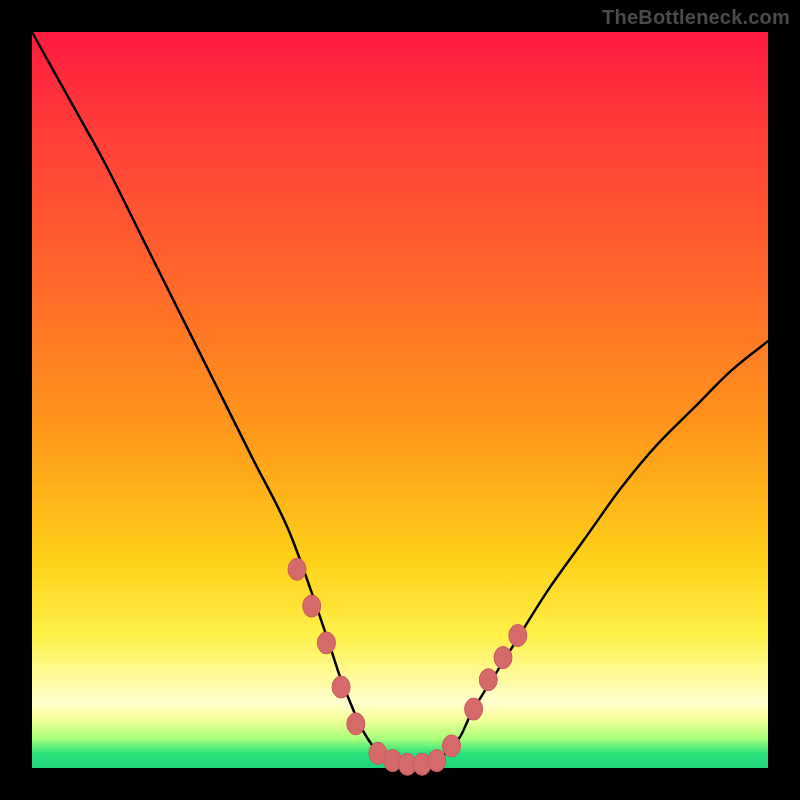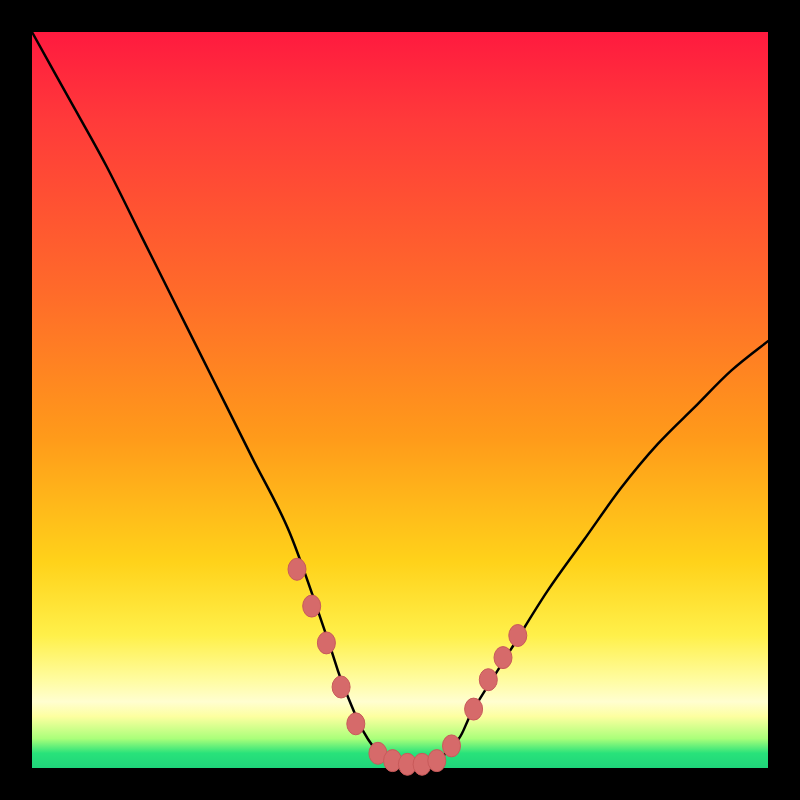--- a/index.html
+++ b/index.html
@@ -58,20 +58,21 @@
     left: 0;
     width: 736px;
     height: 736px;
     overflow: visible;
   }
 </style>
 </head>
 <body>
 
 <div class="frame">
+  <div class="watermark">TheBottleneck.com</div>
 
   <div class="plot-area">
     <svg class="curve" viewBox="0 0 736 736">
       <path id="curve-path" fill="none" stroke="#000" stroke-width="2.5" stroke-linecap="round" stroke-linejoin="round" d="M 0.0 0.0 C 6.1 11.0, 24.5 44.2, 36.8 66.2 C 49.1 88.3, 61.3 109.2, 73.6 132.5 C 85.9 155.8, 98.1 181.5, 110.4 206.1 C 122.7 230.6, 134.9 255.1, 147.2 279.7 C 159.5 304.2, 171.7 328.7, 184.0 353.3 C 196.3 377.8, 208.5 402.3, 220.8 426.9 C 233.1 451.4, 245.3 471.0, 257.6 500.5 C 269.9 529.9, 285.8 579.0, 294.4 603.5 C 303.0 628.1, 303.0 631.7, 309.1 647.7 C 315.3 663.6, 323.8 685.7, 331.2 699.2 C 338.6 712.7, 347.1 722.5, 353.3 728.6 C 359.4 734.8, 363.1 734.8, 368.0 736.0 C 372.9 737.2, 376.6 737.2, 382.7 736.0 C 388.9 734.8, 397.4 733.5, 404.8 728.6 C 412.2 723.7, 420.7 715.1, 426.9 706.6 C 433.0 698.0, 433.0 691.8, 441.6 677.1 C 450.2 662.4, 466.1 637.9, 478.4 618.2 C 490.7 598.6, 502.9 577.8, 515.2 559.4 C 527.5 541.0, 539.7 525.0, 552.0 507.8 C 564.3 490.7, 576.5 472.3, 588.8 456.3 C 601.1 440.4, 613.3 425.7, 625.6 412.2 C 637.9 398.7, 650.1 387.6, 662.4 375.4 C 674.7 363.1, 686.9 349.6, 699.2 338.6 C 711.5 327.5, 729.9 314.0, 736.0 309.1"></path>
       <g id="markers">
           <ellipse cx="265.0" cy="537.3" rx="9" ry="11" fill="#d66a6a" stroke="#c85a5a" stroke-width="1"></ellipse>
           <ellipse cx="279.7" cy="574.1" rx="9" ry="11" fill="#d66a6a" stroke="#c85a5a" stroke-width="1"></ellipse>
           <ellipse cx="294.4" cy="610.9" rx="9" ry="11" fill="#d66a6a" stroke="#c85a5a" stroke-width="1"></ellipse>
           <ellipse cx="309.1" cy="655.0" rx="9" ry="11" fill="#d66a6a" stroke="#c85a5a" stroke-width="1"></ellipse>
           <ellipse cx="323.8" cy="691.8" rx="9" ry="11" fill="#d66a6a" stroke="#c85a5a" stroke-width="1"></ellipse>

